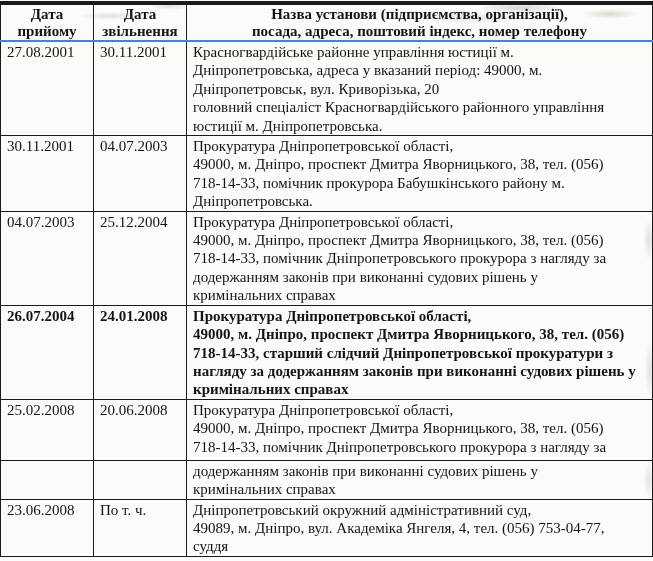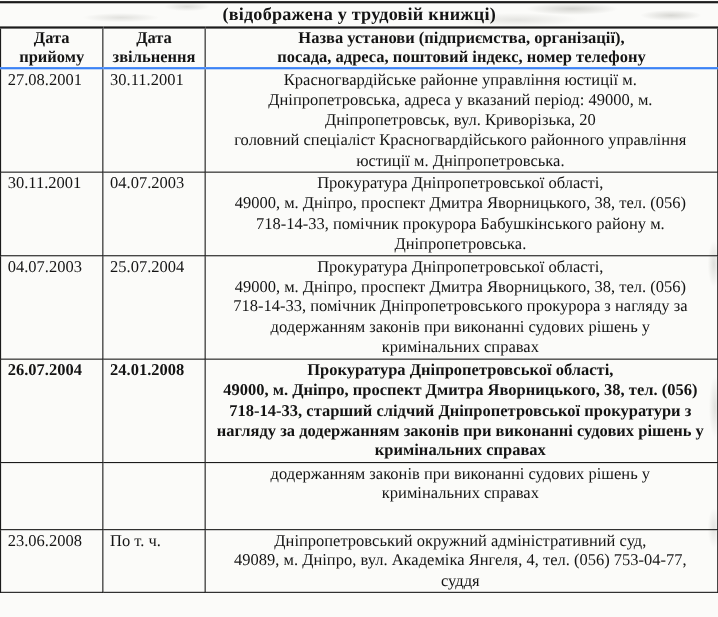--- a/index.html
+++ b/index.html
@@ -84,42 +84,41 @@
     padding: 1px 2px;
   }
   table.work-history td {
     white-space: pre;
     line-height: 18.4px;
     padding: 1px 8px 0 6px;
     overflow: hidden;
   }
   td.cell-hire      { padding-left: 4px; }
   td.cell-dismissal { padding-left: 9px; }
-  td.cell-details   { padding-left: 7px; text-align: center; }
+  td.cell-details   { padding-left: 7px; }
 
   
   tbody tr:nth-child(1) td { height: 93px; }
   tbody tr:nth-child(2) td { height: 72px; }
   tbody tr:nth-child(3) td { height: 93px; }
   tbody tr:nth-child(4) td { height: 90px; font-weight: bold; }
   tbody tr:nth-child(5) td { height: 61px; }
   tbody tr:nth-child(6) td { height: 37px; }
   tbody tr:nth-child(7) td { height: 55px; }
 </style>
 </head>
 <body>
 
 <div class="noise noise-top"></div>
 <div class="noise noise-right"></div>
 
 <div class="sheet">
 
   <div class="top-rule"></div>
 
-  <div class="page-title">(відображена у трудовій книжці)</div>
 
   <table class="work-history">
     <colgroup>
       <col class="c1">
         <col class="c2">
         <col class="c3">
     </colgroup>
     <thead>
       <tr>
         <th>Дата
@@ -143,35 +142,42 @@
         <tr>
     <td class="cell-hire">30.11.2001</td>
     <td class="cell-dismissal">04.07.2003</td>
     <td class="cell-details">Прокуратура Дніпропетровської області,
 49000, м. Дніпро, проспект Дмитра Яворницького, 38, тел. (056)
 718-14-33, помічник прокурора Бабушкінського району м.
 Дніпропетровська.</td>
   </tr>
         <tr>
     <td class="cell-hire">04.07.2003</td>
-    <td class="cell-dismissal">25.07.2004</td>
+    <td class="cell-dismissal">25.12.2004</td>
     <td class="cell-details">Прокуратура Дніпропетровської області,
 49000, м. Дніпро, проспект Дмитра Яворницького, 38, тел. (056)
 718-14-33, помічник Дніпропетровського прокурора з нагляду за
 додержанням законів при виконанні судових рішень у
 кримінальних справах</td>
   </tr>
         <tr>
     <td class="cell-hire">26.07.2004</td>
     <td class="cell-dismissal">24.01.2008</td>
     <td class="cell-details">Прокуратура Дніпропетровської області,
 49000, м. Дніпро, проспект Дмитра Яворницького, 38, тел. (056)
 718-14-33, старший слідчий Дніпропетровської прокуратури з
 нагляду за додержанням законів при виконанні судових рішень у
 кримінальних справах</td>
+  </tr>
+        <tr>
+    <td class="cell-hire">25.02.2008</td>
+    <td class="cell-dismissal">20.06.2008</td>
+    <td class="cell-details">Прокуратура Дніпропетровської області,
+49000, м. Дніпро, проспект Дмитра Яворницького, 38, тел. (056)
+718-14-33, помічник Дніпропетровського прокурора з нагляду за</td>
   </tr>
         <tr>
     <td class="cell-hire"></td>
     <td class="cell-dismissal"></td>
     <td class="cell-details">додержанням законів при виконанні судових рішень у
 кримінальних справах</td>
   </tr>
         <tr>
     <td class="cell-hire">23.06.2008</td>
     <td class="cell-dismissal">По т. ч.</td>

